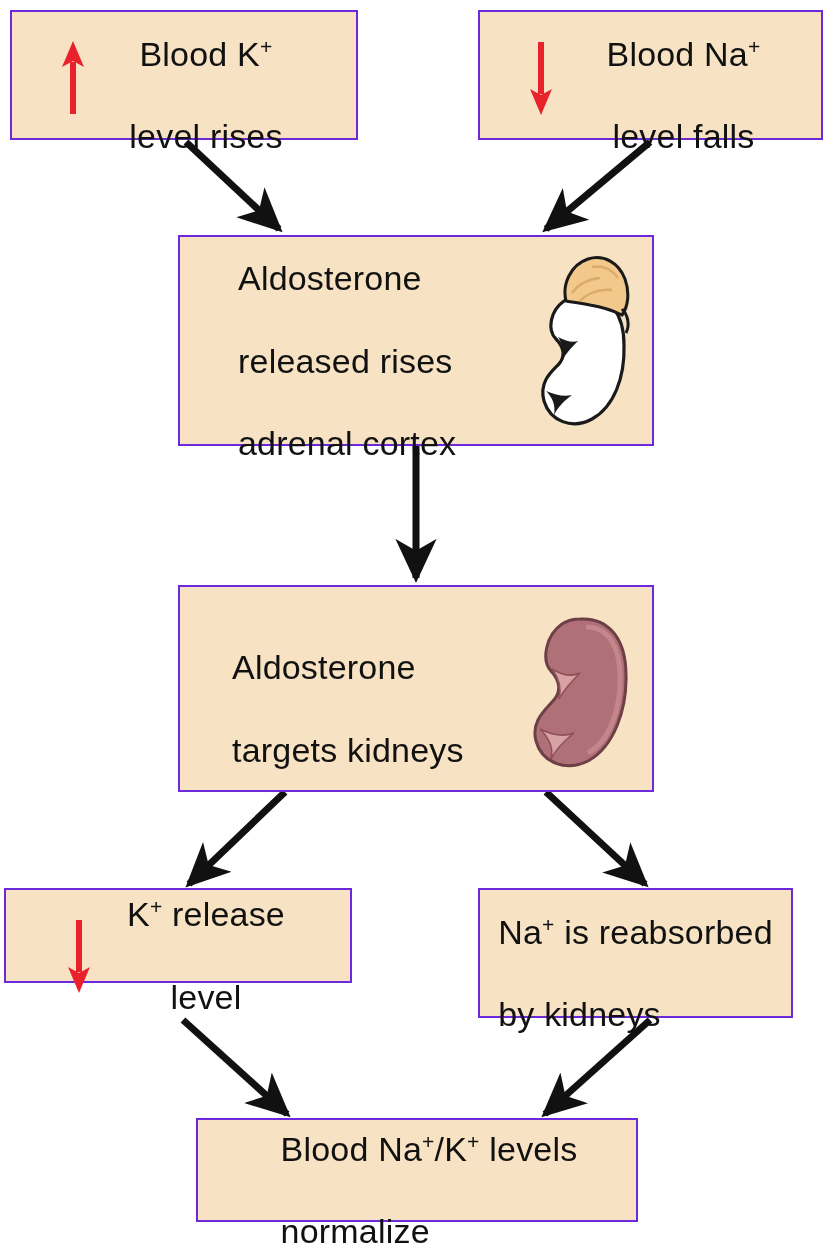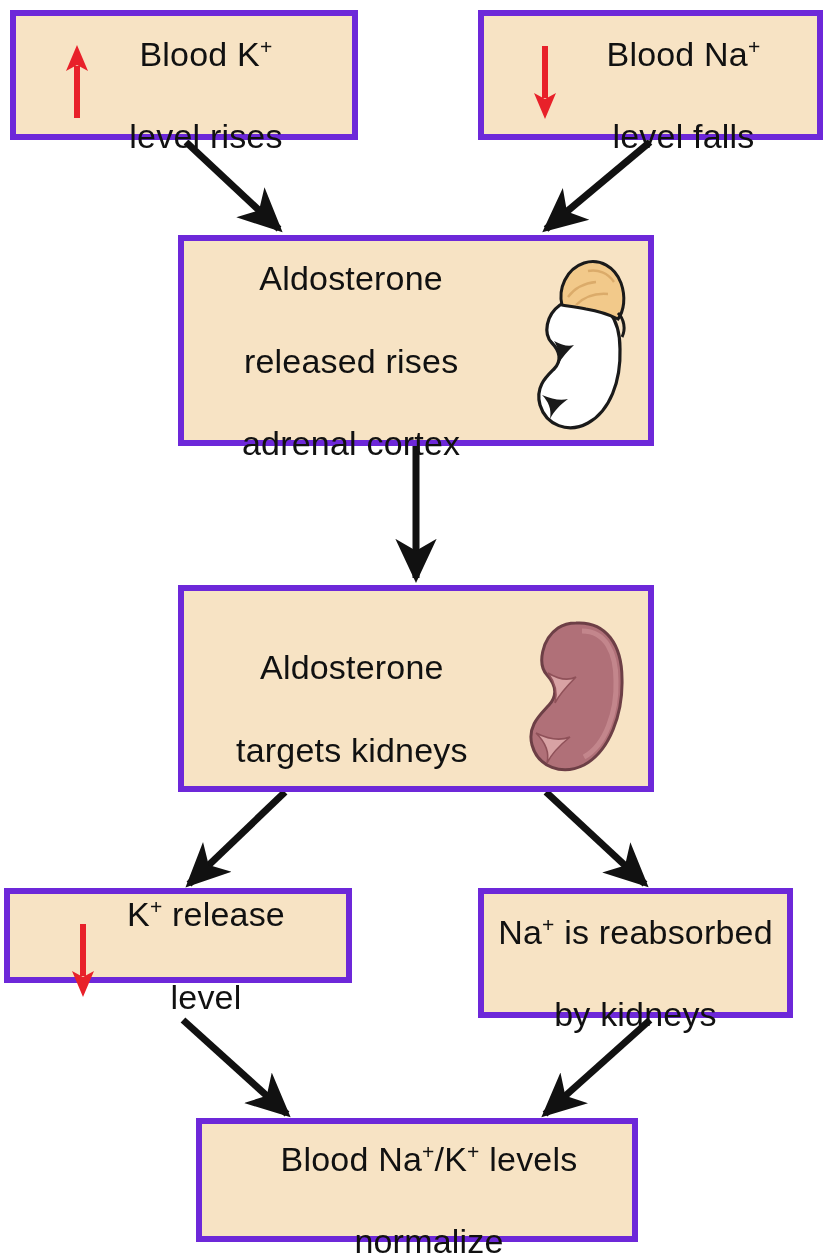--- a/index.html
+++ b/index.html
@@ -11,31 +11,30 @@
     position: relative;
     width: 831px;
     height: 1256px;
     background: #ffffff;
     font-family: "Liberation Sans", sans-serif;
     overflow: hidden;
   }
   .box {
     position: absolute;
     background: #f7e3c4;
-    border: 6px solid #6d28d9;
+    border: 2px solid #6d28d9;
     box-sizing: border-box;
     display: flex;
     align-items: center;
     justify-content: center;
   }
   .box-label {
     font-size: 34px;
     color: #111111;
     line-height: 1.22;
-    text-align: center;
     white-space: pre-line;
     letter-spacing: 0.2px;
   }
   
   .with-arrow .box-label {
     text-align: center;
   }
   .red-arrow {
     position: absolute;
     width: 26px;
@@ -159,20 +158,20 @@
     </div>
   </div>
 
   <div class="box" style="left:478px; top:888px; width:315px; height:130px;">
     <div class="box-label">
       <span><span>Na</span><sup>+</sup><span> is reabsorbed</span></span><br>
       <span>by kidneys</span>
     </div>
   </div>
 
-  <div class="box" style="left:196px; top:1118px; width:442px; height:124px;padding-left:24px;">
+  <div class="box" style="left:196px; top:1118px; width:442px; height:104px;padding-left:24px;">
     <div class="box-label">
       <span><span>Blood Na</span><sup>+</sup><span>/K</span><sup>+</sup><span> levels</span></span><br>
       <span>normalize</span>
     </div>
   </div>
 
 </div>
 
 </body></html>

